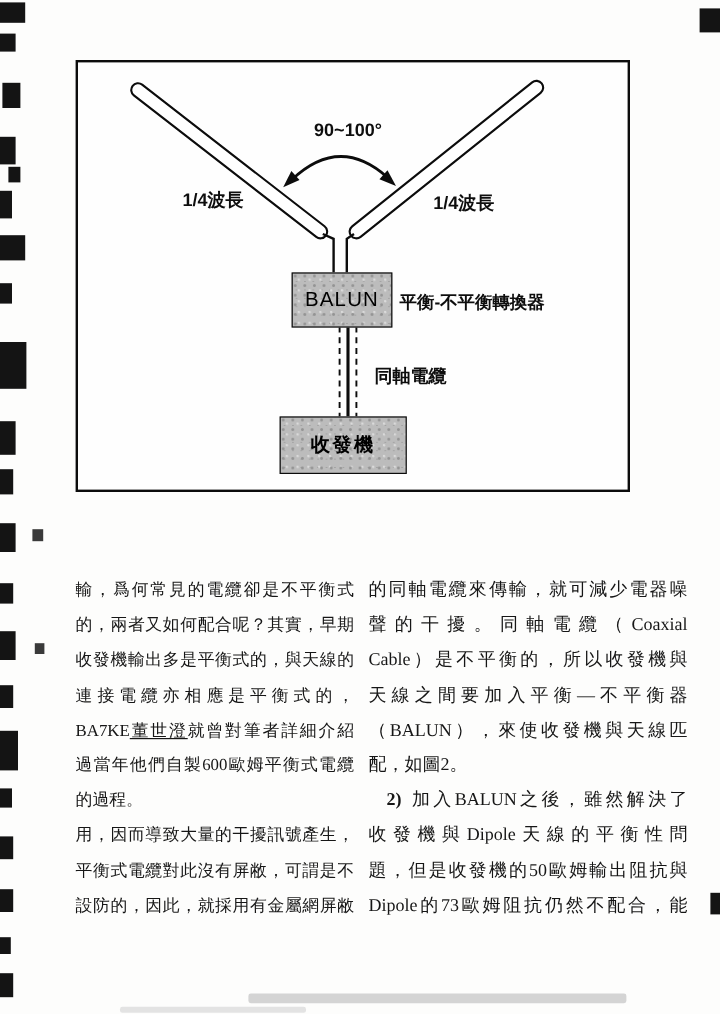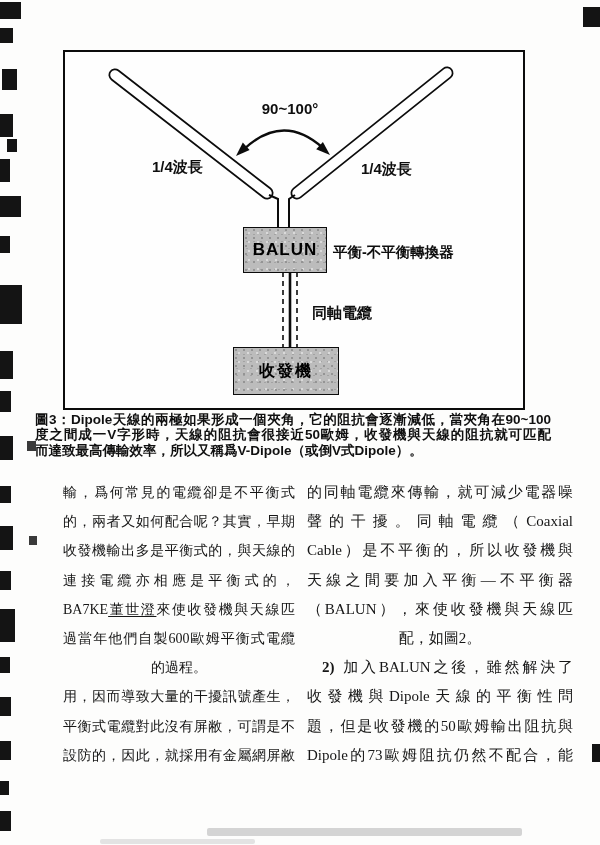--- a/index.html
+++ b/index.html
@@ -15,35 +15,35 @@
             background-image:
               radial-gradient(circle at 2px 2px,#949494 1px,transparent 1.3px),
               radial-gradient(circle at 5px 5px,#dadada 1px,transparent 1.3px),
               radial-gradient(circle at 3px 7px,#a3a3a3 .9px,transparent 1.1px);
             background-size:8px 8px,9px 9px,7px 7px;
             display:flex;align-items:center;justify-content:center;}
   .hei{font-family:"Liberation Sans","DejaVu Sans",sans-serif;}
   .fig-label{position:absolute;font-family:"Liberation Sans","DejaVu Sans",sans-serif;
              font-weight:600;font-size:15px;color:#0e0e0e;white-space:nowrap;}
   #balun-box{left:243px;top:227px;width:82px;height:44px;}
-  #balun-box span{font-weight:bold;font-size:17px;letter-spacing:1px;color:#000;}
+  #balun-box span{font-weight:normal;font-size:17px;letter-spacing:1px;color:#000;}
   #rig-box{left:233px;top:347px;width:104px;height:46px;}
   #rig-box span{font-weight:bold;font-size:16px;letter-spacing:2px;color:#000;}
 
   
   #caption{position:absolute;left:35px;top:412px;width:516px;
            font-family:"Liberation Sans","DejaVu Sans",sans-serif;
            font-weight:600;font-size:13.5px;line-height:15.4px;color:#101010;}
   #caption .cap-j{text-align:justify;text-align-last:justify;}
 
   
   .col{position:absolute;top:478px;font-size:15px;}
   #col-left{left:63px;width:232px;font-size:14px;}
   #col-right{left:307px;width:266px;font-size:15px;}
-  .ln{height:29.2px;line-height:29.2px;white-space:nowrap;overflow:visible;text-align:center;}
+  .ln{height:29.2px;line-height:29.2px;white-space:nowrap;overflow:visible;}
   .j{text-align:justify;text-align-last:justify;white-space:normal;}
   .indent{padding-left:15px;}
   .uname{text-decoration:underline;text-underline-offset:2px;}
   .bnum{font-weight:bold;margin-right:6px;}
 
   
   .mark{position:absolute;background:#141414;}
   .smudge{position:absolute;border-radius:2px;}
 </style>
 </head>
@@ -90,32 +90,27 @@
     <span class="hei">BALUN</span>
   </div>
   <div class="fig-label" style="left:333px;top:243px;font-size:14.5px;">平衡-不平衡轉換器</div>
 
   <div class="fig-label" style="left:312px;top:304px;">同軸電纜</div>
 
   <div class="gray-box" id="rig-box">
     <span class="hei">收發機</span>
   </div>
 
-  <div id="caption">
-    <div class="cap-j">圖3：Dipole天線的兩極如果形成一個夾角，它的阻抗會逐漸減低，當夾角在90~100</div>
-    <div class="cap-j">度之間成一V字形時，天線的阻抗會很接近50歐姆，收發機與天線的阻抗就可匹配</div>
-    <div>而達致最高傳輸效率，所以又稱爲V-Dipole（或倒V式Dipole）。</div>
-  </div>
 
   <div class="col" id="col-left">
     <div class="ln j">輸，爲何常見的電纜卻是不平衡式</div>
     <div class="ln j">的，兩者又如何配合呢？其實，早期</div>
     <div class="ln j">收發機輸出多是平衡式的，與天線的</div>
     <div class="ln j">連接電纜亦相應是平衡式的，</div>
-    <div class="ln j"><span>BA7KE</span><span class="uname">董世澄</span><span>來使收發機與天線匹</span></div>
+    <div class="ln j"><span>BA7KE</span><span class="uname">董世澄</span><span>就曾對筆者詳細介紹</span></div>
     <div class="ln j">過當年他們自製600歐姆平衡式電纜</div>
     <div class="ln">的過程。</div>
     <div class="ln j">用，因而導致大量的干擾訊號產生，</div>
     <div class="ln j">平衡式電纜對此沒有屏敝，可謂是不</div>
     <div class="ln j">設防的，因此，就採用有金屬網屏敝</div>
   </div>
 
   <div class="col" id="col-right">
     <div class="ln j">的同軸電纜來傳輸，就可減少電器噪</div>
     <div class="ln j">聲的干擾。同軸電纜（Coaxial</div>

